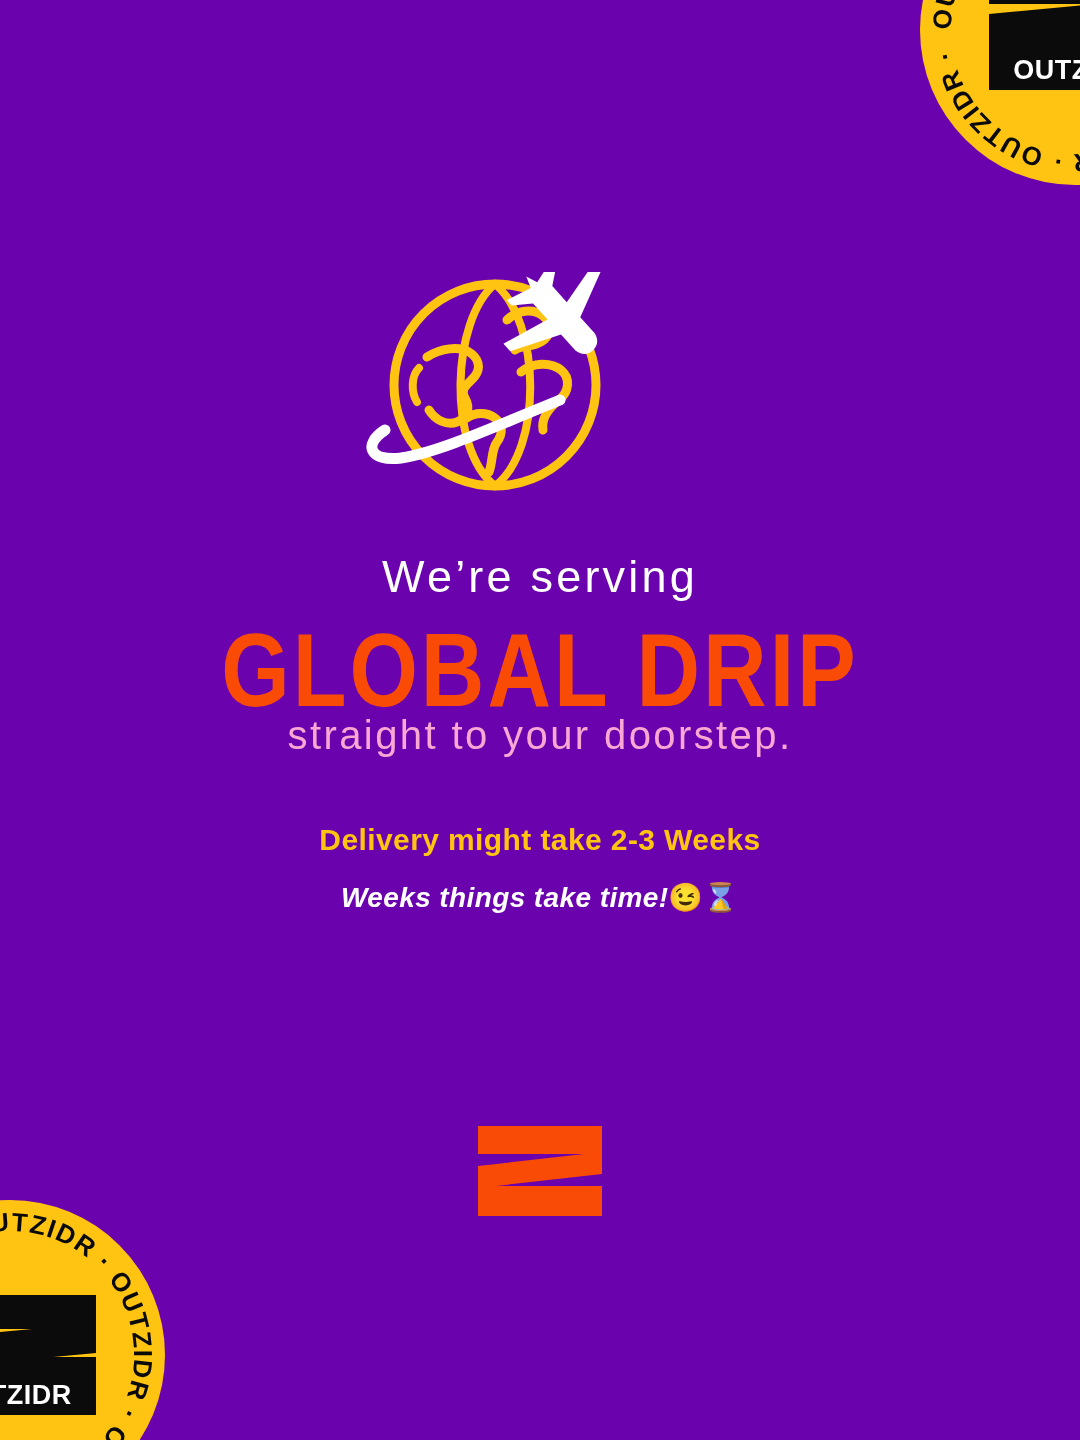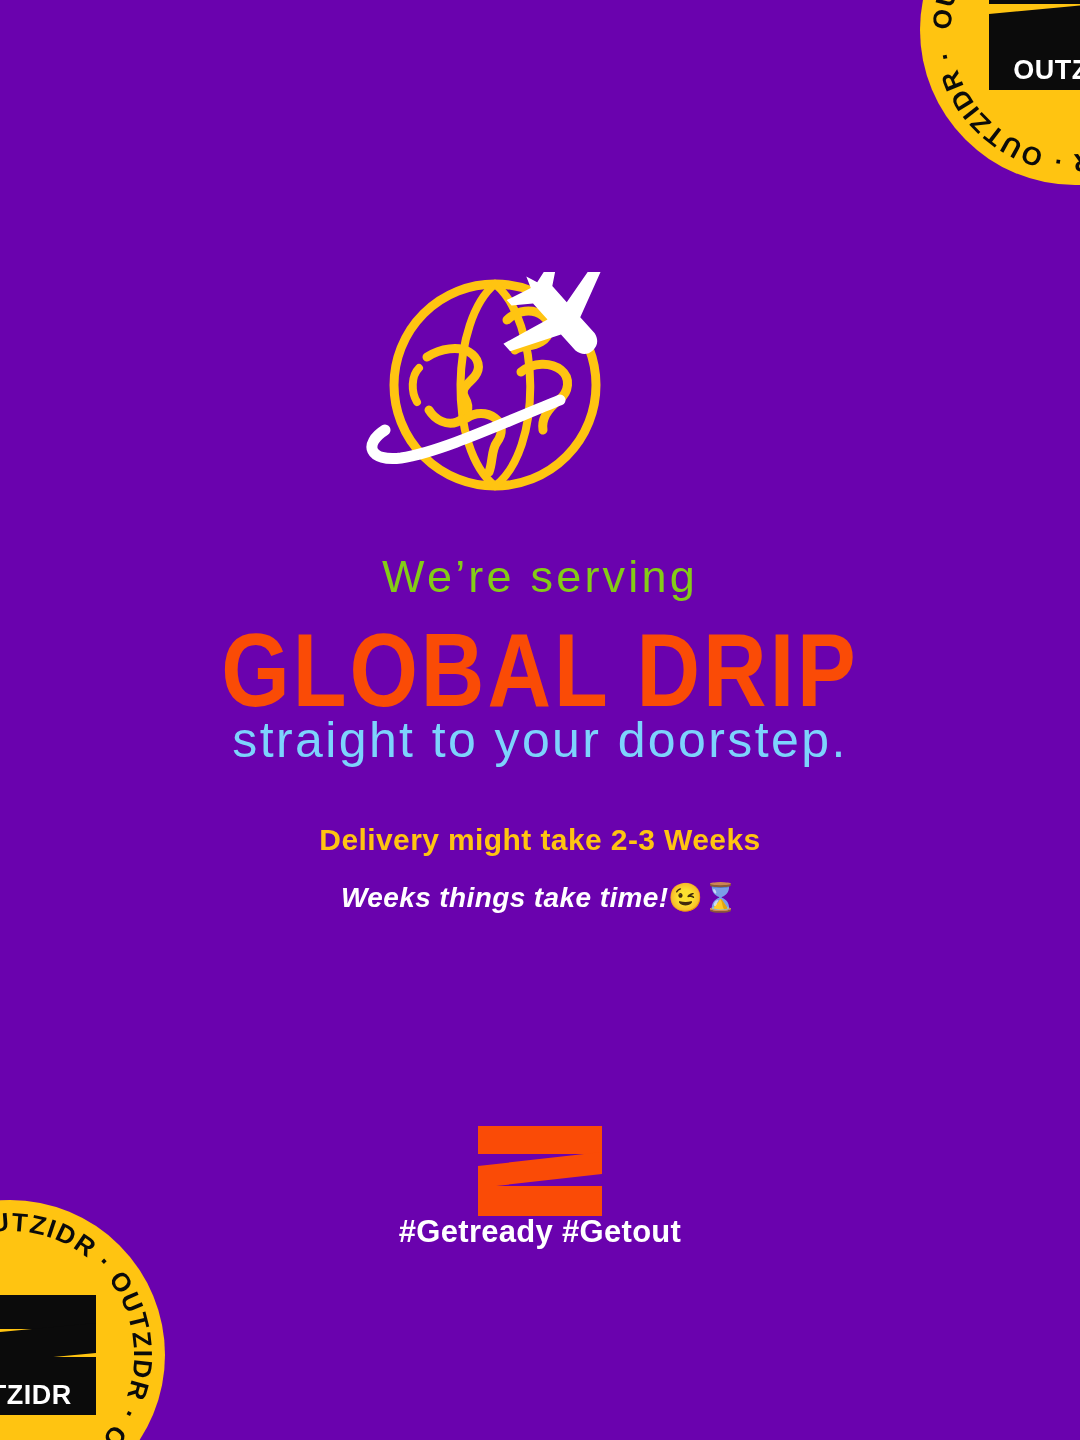--- a/index.html
+++ b/index.html
@@ -100,42 +100,42 @@
   
   .copy {
     position: absolute;
     left: 0;
     width: 1080px;
     text-align: center;
   }
 
   #line-serving {
     top: 552px;
-    color: #84cc16;
+    color: #ffffff;
     font-size: 45px;
     font-weight: 400;
     letter-spacing: 3.2px;
     line-height: 1.1;
   }
 
   #line-headline {
     top: 610px;
     color: #FA4B06;
     font-size: 88px;
     font-weight: 800;
     letter-spacing: 3px;
     line-height: 1.15;
     transform: scaleY(1.18);
     transform-origin: top center;
   }
 
   #line-doorstep {
     top: 712px;
-    color: #7dd3fc;
-    font-size: 50px;
+    color: #f9a8d4;
+    font-size: 40px;
     font-weight: 400;
     letter-spacing: 2.4px;
     line-height: 1.15;
   }
 
   #line-delivery {
     top: 822px;
     color: #FFC411;
     font-size: 30px;
     font-weight: 700;
@@ -255,21 +255,20 @@
   <div class="copy" id="line-tagline">
     <span>Weeks things take time!</span><span class="emoji">😉⌛</span>
   </div>
 
   <svg id="footer-logo" viewBox="0 0 124 90">
     <rect x="0" y="0" width="124" height="28" fill="#FA4B06"></rect>
     <polygon points="124,26 124,48 0,62 0,40" fill="#FA4B06"></polygon>
     <rect x="0" y="60" width="124" height="30" fill="#FA4B06"></rect>
   </svg>
 
-  <div class="copy" id="footer-hashtags">#Getready #Getout</div>
 
   <div class="badge bottom-left">
     <svg class="badge-ring" viewBox="0 0 310 310">
       <defs>
         <path id="ringPathBL" d="M 155,155 m -124,0 a 124,124 0 1,1 248,0 a 124,124 0 1,1 -248,0"></path>
       </defs>
       <text font-family="Liberation Sans, sans-serif" font-size="26" font-weight="800" fill="#0B0B0B" letter-spacing="1.5">
         <textPath href="#ringPathBL" startOffset="0">OUTZIDR · OUTZIDR · OUTZIDR · OUTZIDR · OUTZIDR ·</textPath>
       </text>
     </svg>

